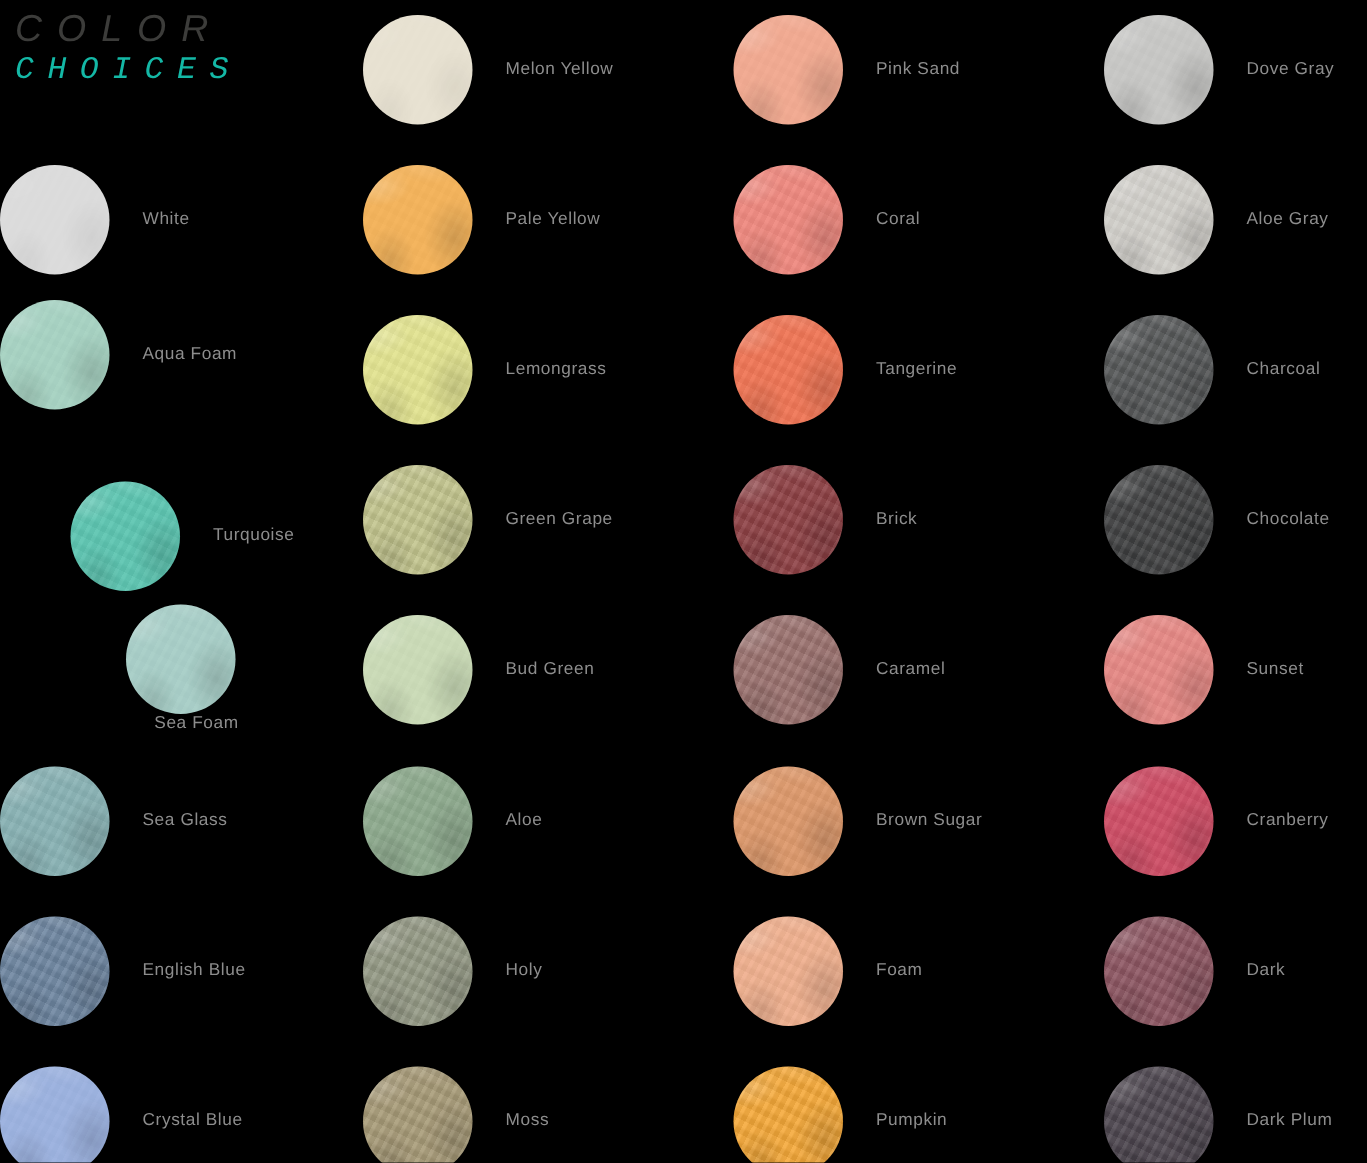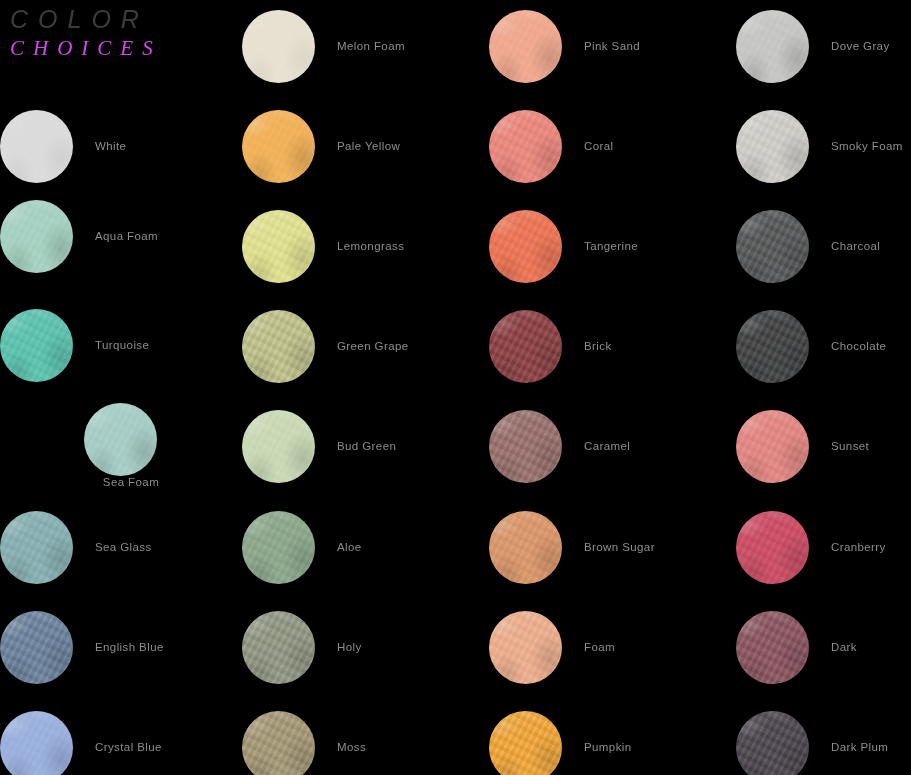--- a/index.html
+++ b/index.html
@@ -34,26 +34,26 @@
     font-family: "Liberation Sans", sans-serif;
     font-style: italic;
     font-weight: normal;
     font-size: 25px;
     letter-spacing: 10px;
     color: #3c3c3a;
     line-height: 30px;
     white-space: nowrap;
   }
   .title-line2 {
-    font-family: Liberation Serif, serif;
+    font-family: Liberation Mono, monospace;
     font-style: italic;
     font-weight: normal;
     font-size: 21px;
     letter-spacing: 9px;
-    color: #d946ef;
+    color: #14b8a6;
     line-height: 28px;
     white-space: nowrap;
   }
 
   
   .swatch-cell {
     position: absolute;
     width: 240px;
     height: 86px;
     display: flex;
@@ -117,21 +117,21 @@
 
   <div id="swatch-grid">
       <div class="swatch-cell" style="left: 0px; top: 103px;">
         <div class="swatch-dot tex-none" style="background: rgb(220, 220, 220);"></div>
         <div class="swatch-label">White</div>
       </div>
       <div class="swatch-cell" style="left: 0px; top: 193px;">
         <div class="swatch-dot tex-soft" style="background: rgb(168, 211, 195);"></div>
         <div class="swatch-label">Aqua Foam</div>
       </div>
-      <div class="swatch-cell" style="left: 0px; top: 302px;">
+      <div class="swatch-cell" style="left: 0px; top: 314px; padding-left: 47px;">
         <div class="swatch-dot tex-normal" style="background: rgb(94, 198, 178);"></div>
         <div class="swatch-label">Turquoise</div>
       </div>
       <div class="swatch-cell" style="left: 0px; top: 403px; flex-direction: column;">
         <div class="swatch-dot tex-soft" style="background: rgb(169, 207, 200);"></div>
         <div class="swatch-label">Sea Foam</div>
       </div>
       <div class="swatch-cell" style="left: 0px; top: 504px;">
         <div class="swatch-dot tex-normal" style="background: rgb(138, 179, 181);"></div>
         <div class="swatch-label">Sea Glass</div>
@@ -139,21 +139,21 @@
       <div class="swatch-cell" style="left: 0px; top: 604px;">
         <div class="swatch-dot tex-strong" style="background: rgb(109, 133, 160);"></div>
         <div class="swatch-label">English Blue</div>
       </div>
       <div class="swatch-cell" style="left: 0px; top: 704px;">
         <div class="swatch-dot tex-soft" style="background: rgb(157, 179, 224);"></div>
         <div class="swatch-label">Crystal Blue</div>
       </div>
       <div class="swatch-cell" style="left: 242px; top: 3px;">
         <div class="swatch-dot tex-none" style="background: rgb(232, 226, 210);"></div>
-        <div class="swatch-label">Melon Foam</div>
+        <div class="swatch-label">Melon Yellow</div>
       </div>
       <div class="swatch-cell" style="left: 242px; top: 103px;">
         <div class="swatch-dot tex-soft" style="background: rgb(244, 180, 92);"></div>
         <div class="swatch-label">Pale Yellow</div>
       </div>
       <div class="swatch-cell" style="left: 242px; top: 203px;">
         <div class="swatch-dot tex-normal" style="background: rgb(227, 228, 146);"></div>
         <div class="swatch-label">Lemongrass</div>
       </div>
       <div class="swatch-cell" style="left: 242px; top: 303px;">
@@ -207,21 +207,21 @@
       <div class="swatch-cell" style="left: 489px; top: 704px;">
         <div class="swatch-dot tex-strong" style="background: rgb(245, 169, 58);"></div>
         <div class="swatch-label">Pumpkin</div>
       </div>
       <div class="swatch-cell" style="left: 736px; top: 3px;">
         <div class="swatch-dot tex-soft" style="background: rgb(200, 200, 198);"></div>
         <div class="swatch-label">Dove Gray</div>
       </div>
       <div class="swatch-cell" style="left: 736px; top: 103px;">
         <div class="swatch-dot tex-normal" style="background: rgb(210, 208, 203);"></div>
-        <div class="swatch-label">Smoky Foam</div>
+        <div class="swatch-label">Aloe Gray</div>
       </div>
       <div class="swatch-cell" style="left: 736px; top: 203px;">
         <div class="swatch-dot tex-strong" style="background: rgb(87, 89, 90);"></div>
         <div class="swatch-label">Charcoal</div>
       </div>
       <div class="swatch-cell" style="left: 736px; top: 303px;">
         <div class="swatch-dot tex-strong" style="background: rgb(66, 67, 68);"></div>
         <div class="swatch-label">Chocolate</div>
       </div>
       <div class="swatch-cell" style="left: 736px; top: 403px;">

